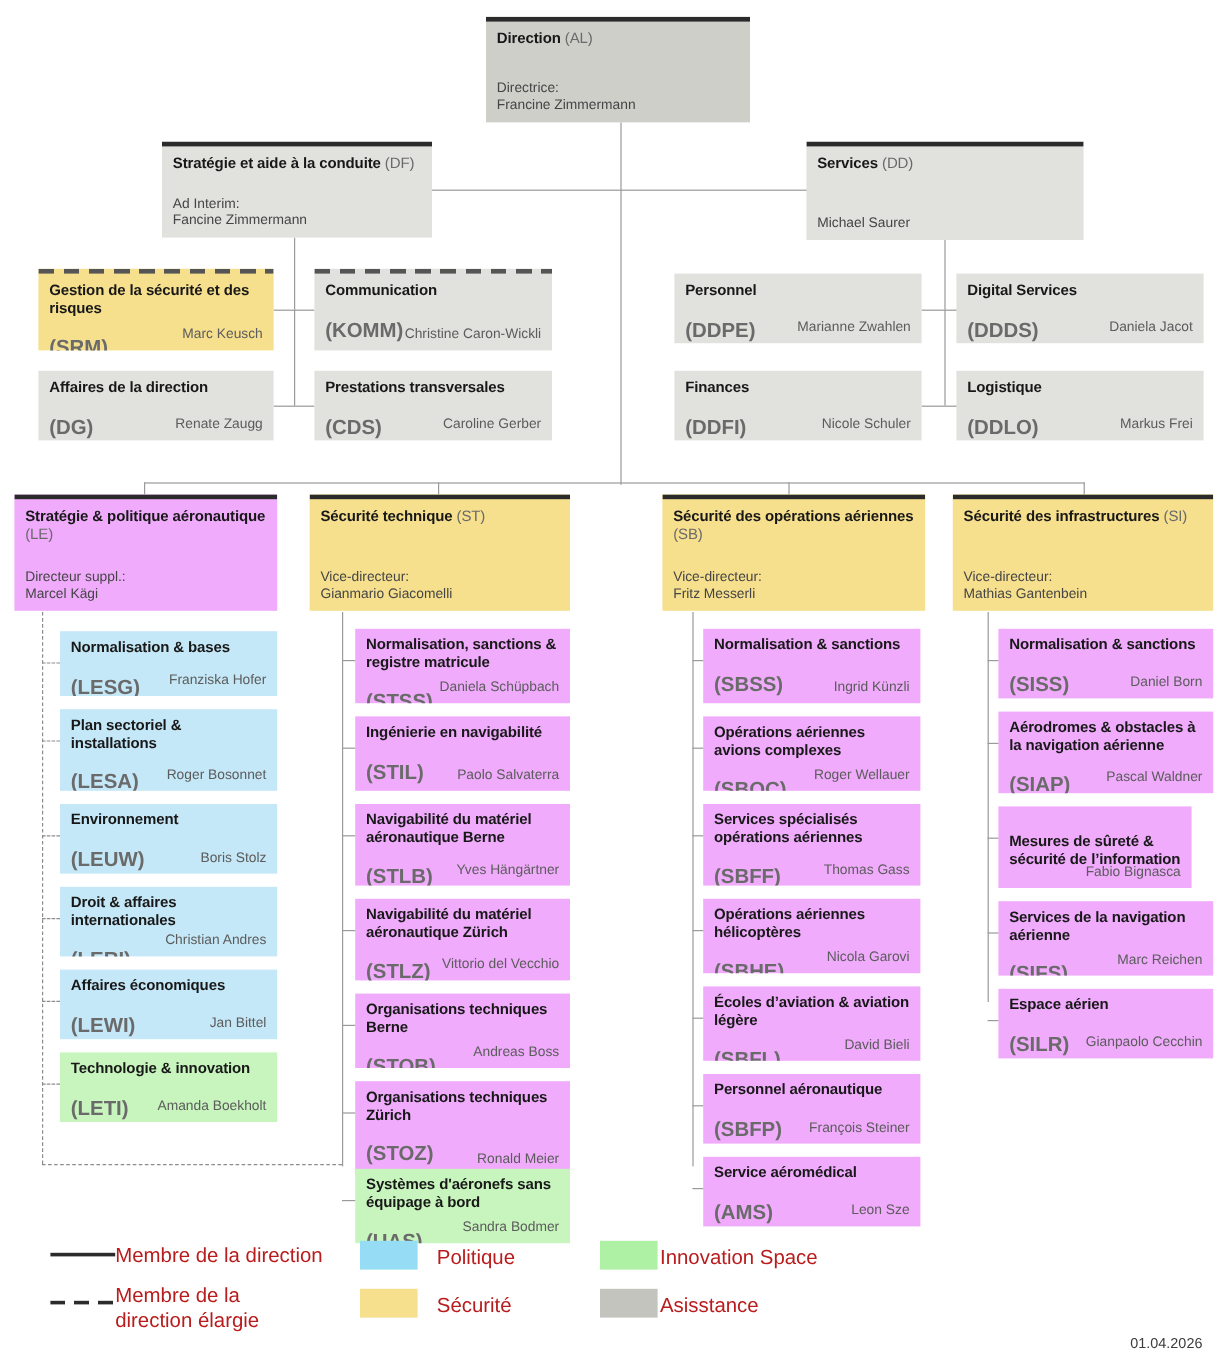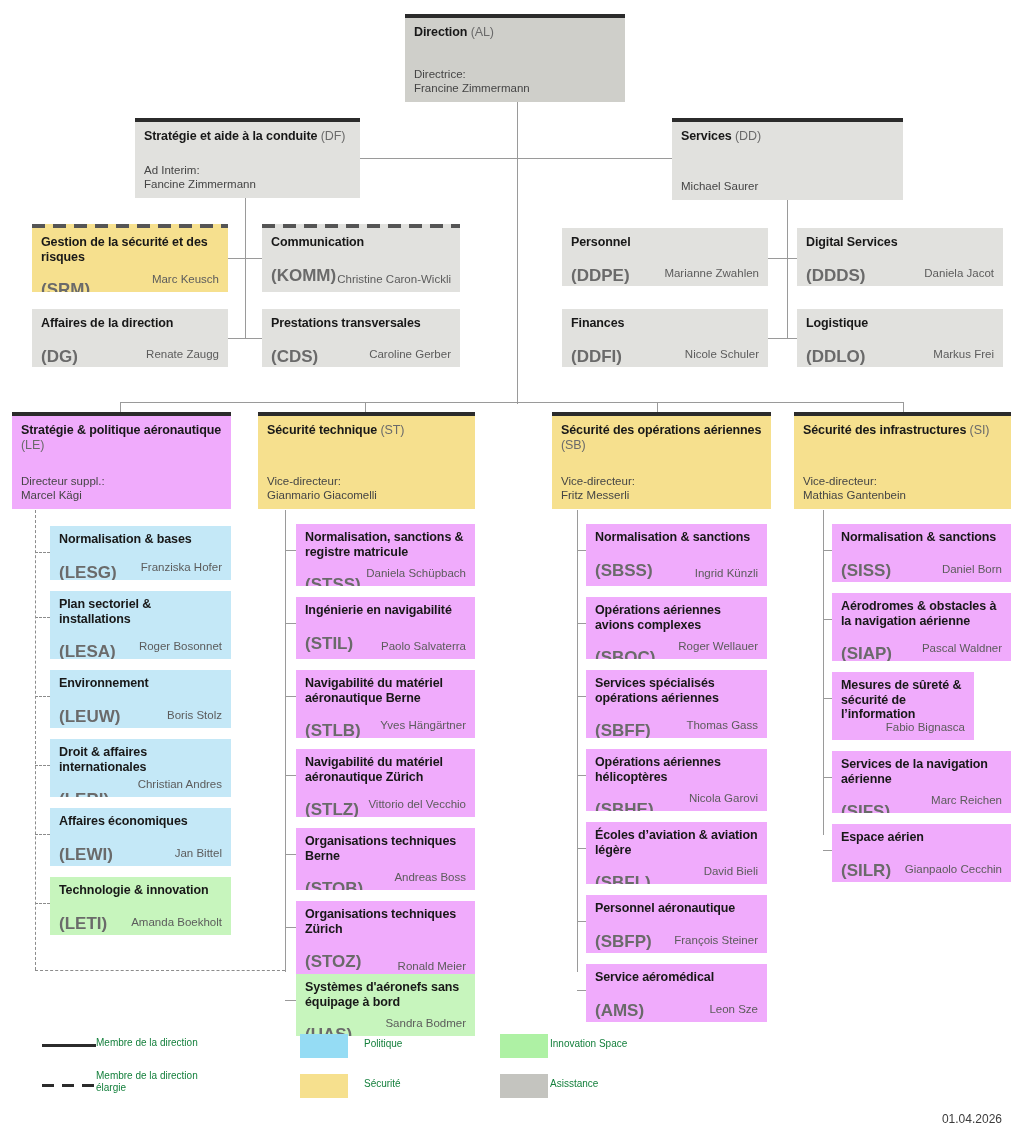--- a/index.html
+++ b/index.html
@@ -99,21 +99,21 @@
   .hl { height:1px; }
   .vl-d {
     position:absolute; width:0; border-left:1px dashed #8c8c8c;
   }
   .hl-d {
     position:absolute; height:0; border-top:1px dashed #8c8c8c;
   }
 
   
   #legend { position:absolute; left:0; top:1022px; width:1024px; height:90px; }
-  .lg-item { position:absolute; font-size:10px; color:#15803d; line-height:1.22; }
+  .lg-item { position:absolute; font-size:17px; color:#b91c1c; line-height:1.22; }
   .lg-line-solid { position:absolute; background:#2b2b2b; height:3px; width:54px; }
   .lg-line-dash  {
     position:absolute; height:3px; width:54px;
     background:repeating-linear-gradient(to right,#2b2b2b 0,#2b2b2b 12px,transparent 12px,transparent 20px);
   }
   .lg-sw { position:absolute; width:48px; height:24px; }
   #datestamp {
     position:absolute; right:22px; top:1112px;
     font-size:12px; color:#3c3c3c; font-weight:normal;
   }
@@ -401,21 +401,21 @@
         <div class="code">(SISS)</div>
         <div class="person right">Daniel Born</div>
       </div>
       <div class="hl" style="left: 823px; top: 550px; width: 9px;"></div>
       <div class="box c-yell-l" style="left: 832px; top: 593px; width: 179px; height: 68px; padding-top: 6px;">
         <div class="title">Aérodromes &amp; obstacles à la navigation aérienne</div>
         <div class="code">(SIAP)</div>
         <div class="person right">Pascal Waldner</div>
       </div>
       <div class="hl" style="left: 823px; top: 619px; width: 9px;"></div>
-      <div class="box c-yell-l" style="left: 832px; top: 672px; width: 142px; height: 68px; padding-top: 6px;">
+      <div class="box c-yell-l" style="left: 832px; top: 672px; width: 161px; height: 68px; padding-top: 22px;">
         <div class="title">Mesures de sûreté &amp; sécurité de l’information</div>
         <div class="code">(SISE)</div>
         <div class="person right">Fabio Bignasca</div>
       </div>
       <div class="hl" style="left: 823px; top: 698px; width: 9px;"></div>
       <div class="box c-yell-l" style="left: 832px; top: 751px; width: 179px; height: 62px; padding-top: 6px;">
         <div class="title">Services de la navigation aérienne</div>
         <div class="code">(SIFS)</div>
         <div class="person right">Marc Reichen</div>
       </div>

